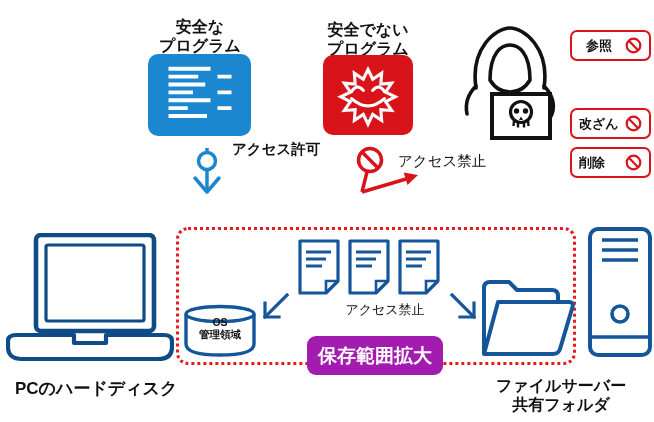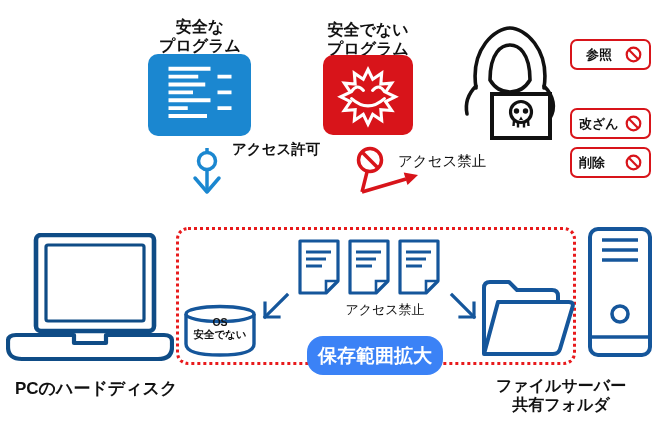--- a/index.html
+++ b/index.html
@@ -16,41 +16,41 @@
   .program-box{left:148px;top:54px;width:103px;height:82px;background:#1b87d0;border-radius:10px;
     display:flex;align-items:center;justify-content:center;}
   .virus-box{left:323px;top:55px;width:90px;height:80px;background:#d8141a;border-radius:10px;
     display:flex;align-items:center;justify-content:center;}
 
   .hacker{left:458px;top:20px;width:106px;height:121px;}
 
   .badge{left:570px;width:81px;height:31px;background:#fff;border:2.5px solid #d8141a;border-radius:7px;
     display:flex;align-items:center;justify-content:space-between;padding:0 7px;box-sizing:border-box;}
   .badge .blabel{font-weight:bold;font-size:13px;color:#111;}
-  .badge1{top:39px;padding-left:14px;} .badge2{top:69px;} .badge3{top:108px;} .badge4{top:147px;}
+  .badge1{top:30px;padding-left:14px;} .badge2{top:69px;} .badge3{top:108px;} .badge4{top:147px;}
 
   .arrow-allow{left:185px;top:146px;}
   .allow-label{left:232px;top:140px;font-size:14.5px;font-weight:bold;color:#111;}
   .arrow-deny{left:352px;top:145px;}
   .deny-label{left:398px;top:152px;font-size:14.5px;font-weight:normal;color:#111;}
 
   .dashed-zone{left:176px;top:227px;width:400px;height:138px;border:3px dotted #e81a1c;border-radius:12px;box-sizing:border-box;}
 
   .laptop{left:6px;top:233px;}
   .pc-caption{left:15px;top:377px;width:225px;text-align:left;font-size:17px;font-weight:bold;color:#111;}
 
   .cylinder{left:183px;top:304px;width:74px;height:54px;}
   .cyl-text{left:183px;top:316px;width:74px;text-align:center;font-size:10.5px;line-height:1.15;font-weight:bold;color:#111;}
 
   .doc1{left:297px;top:238px;} .doc2{left:347px;top:238px;} .doc3{left:397px;top:238px;}
   .confidential{left:331px;top:301px;width:108px;text-align:center;font-size:13px;color:#111;}
 
   .diag-left{left:257px;top:292px;} .diag-right{left:448px;top:292px;}
 
-  .expand-badge{left:307px;top:336px;width:136px;height:39px;background:#3b82f6;border-radius:16px;
+  .expand-badge{left:307px;top:336px;width:136px;height:39px;background:#a21caf;border-radius:9px;
     display:flex;align-items:center;justify-content:center;color:#fff;font-size:19px;font-weight:bold;z-index:3;}
 
   .folder{left:476px;top:272px;}
   .server{left:588px;top:227px;}
   .server-caption{left:468px;top:376px;width:186px;text-align:center;font-size:16px;line-height:1.2;font-weight:bold;color:#111;}
 </style>
 </head>
 <body>
 
 <div class="canvas">
@@ -152,21 +152,21 @@
     <rect x="40" y="12" width="98" height="76" rx="2" fill="#fff" stroke="#0f4c86" stroke-width="3.2"></rect>
     <path d="M10,102 L68,102 L68,110 L100,110 L100,102 L158,102 Q166,102 166,108 L166,114 Q166,126 152,126 L16,126 Q2,126 2,114 L2,108 Q2,102 10,102 Z" fill="#fff" stroke="#0f4c86" stroke-width="4.2" stroke-linejoin="round"></path>
   </svg>
   <div class="abs pc-caption">PCのハードディスク</div>
 
   <svg class="abs cylinder" width="74" height="54" viewBox="0 0 74 54">
     <path d="M3,10 V40 Q3,51 37,51 Q71,51 71,40 V10" fill="#fff" stroke="#15569b" stroke-width="3.4"></path>
     <ellipse cx="37" cy="10" rx="34" ry="7.5" fill="#fff" stroke="#15569b" stroke-width="3.4"></ellipse>
   </svg>
   <div class="abs cyl-text preline">OS
-安全でない</div>
+管理領域</div>
 
   <svg class="abs doc1" width="44" height="58" viewBox="0 0 44 58">
     <path d="M3,3 H41 V43 L29,55 H3 Z" fill="#fff" stroke="#15569b" stroke-width="3.2" stroke-linejoin="round"></path>
     <path d="M41,43 H29 V55" fill="none" stroke="#15569b" stroke-width="2.6"></path>
     <g stroke="#15569b" stroke-width="3">
         <path d="M9,14 H34"></path>
         <path d="M9,21 H29"></path>
         <path d="M9,28 H25"></path>
       </g>
   </svg>

